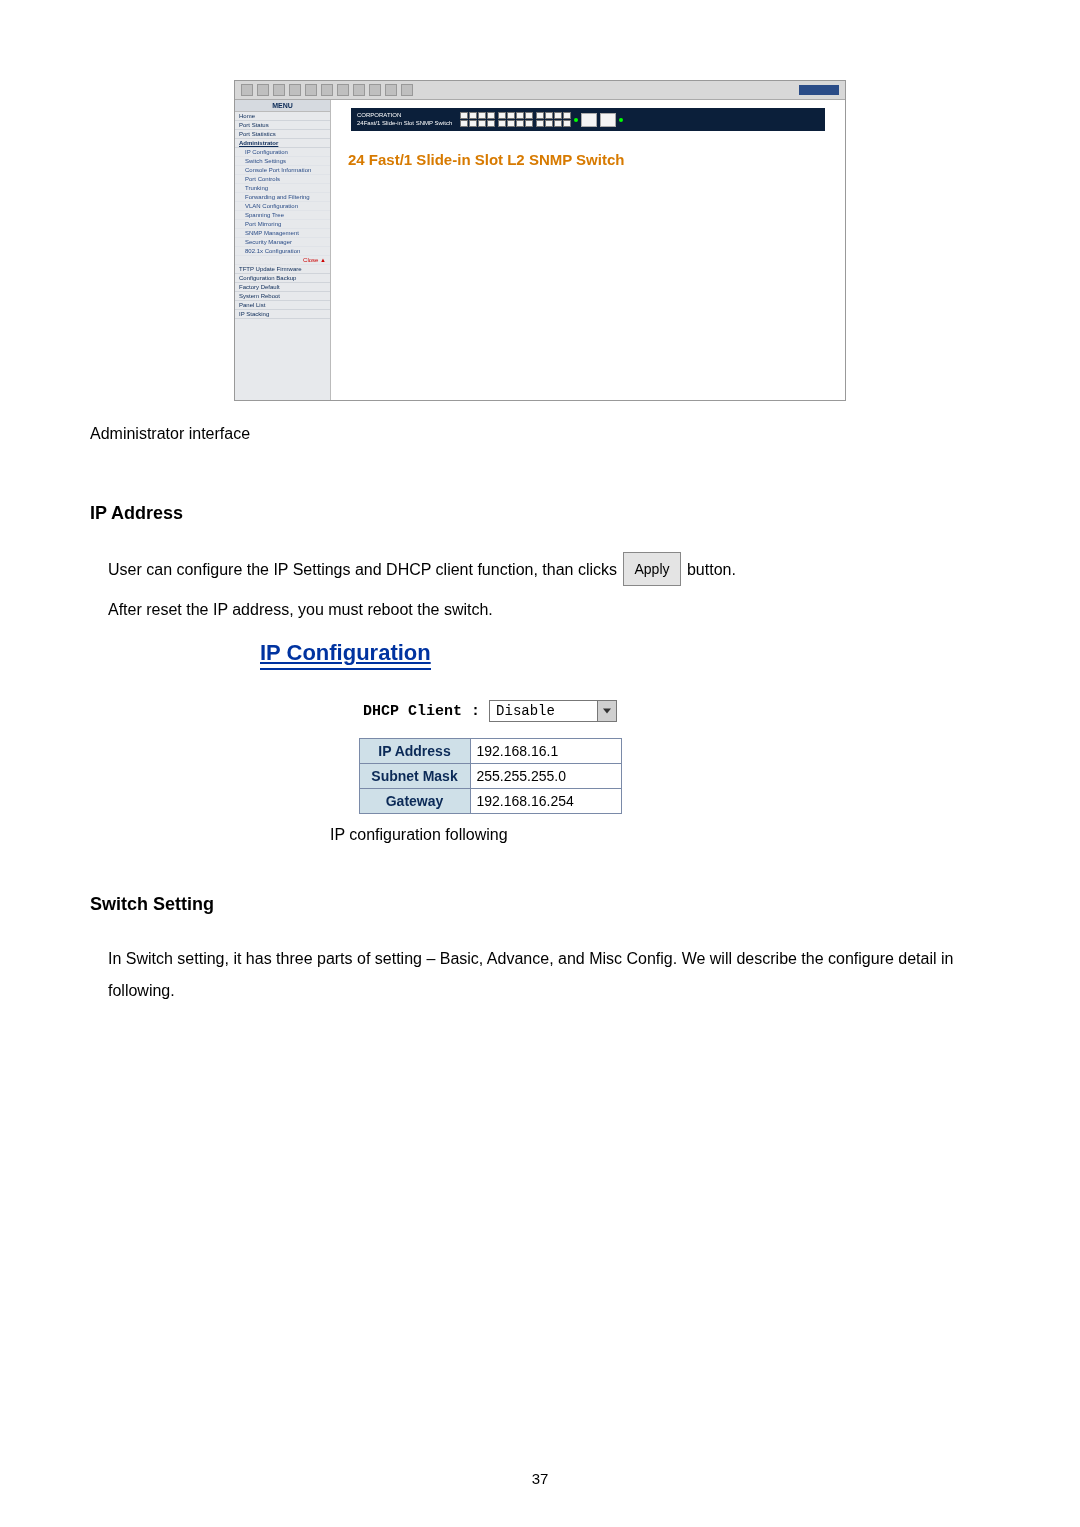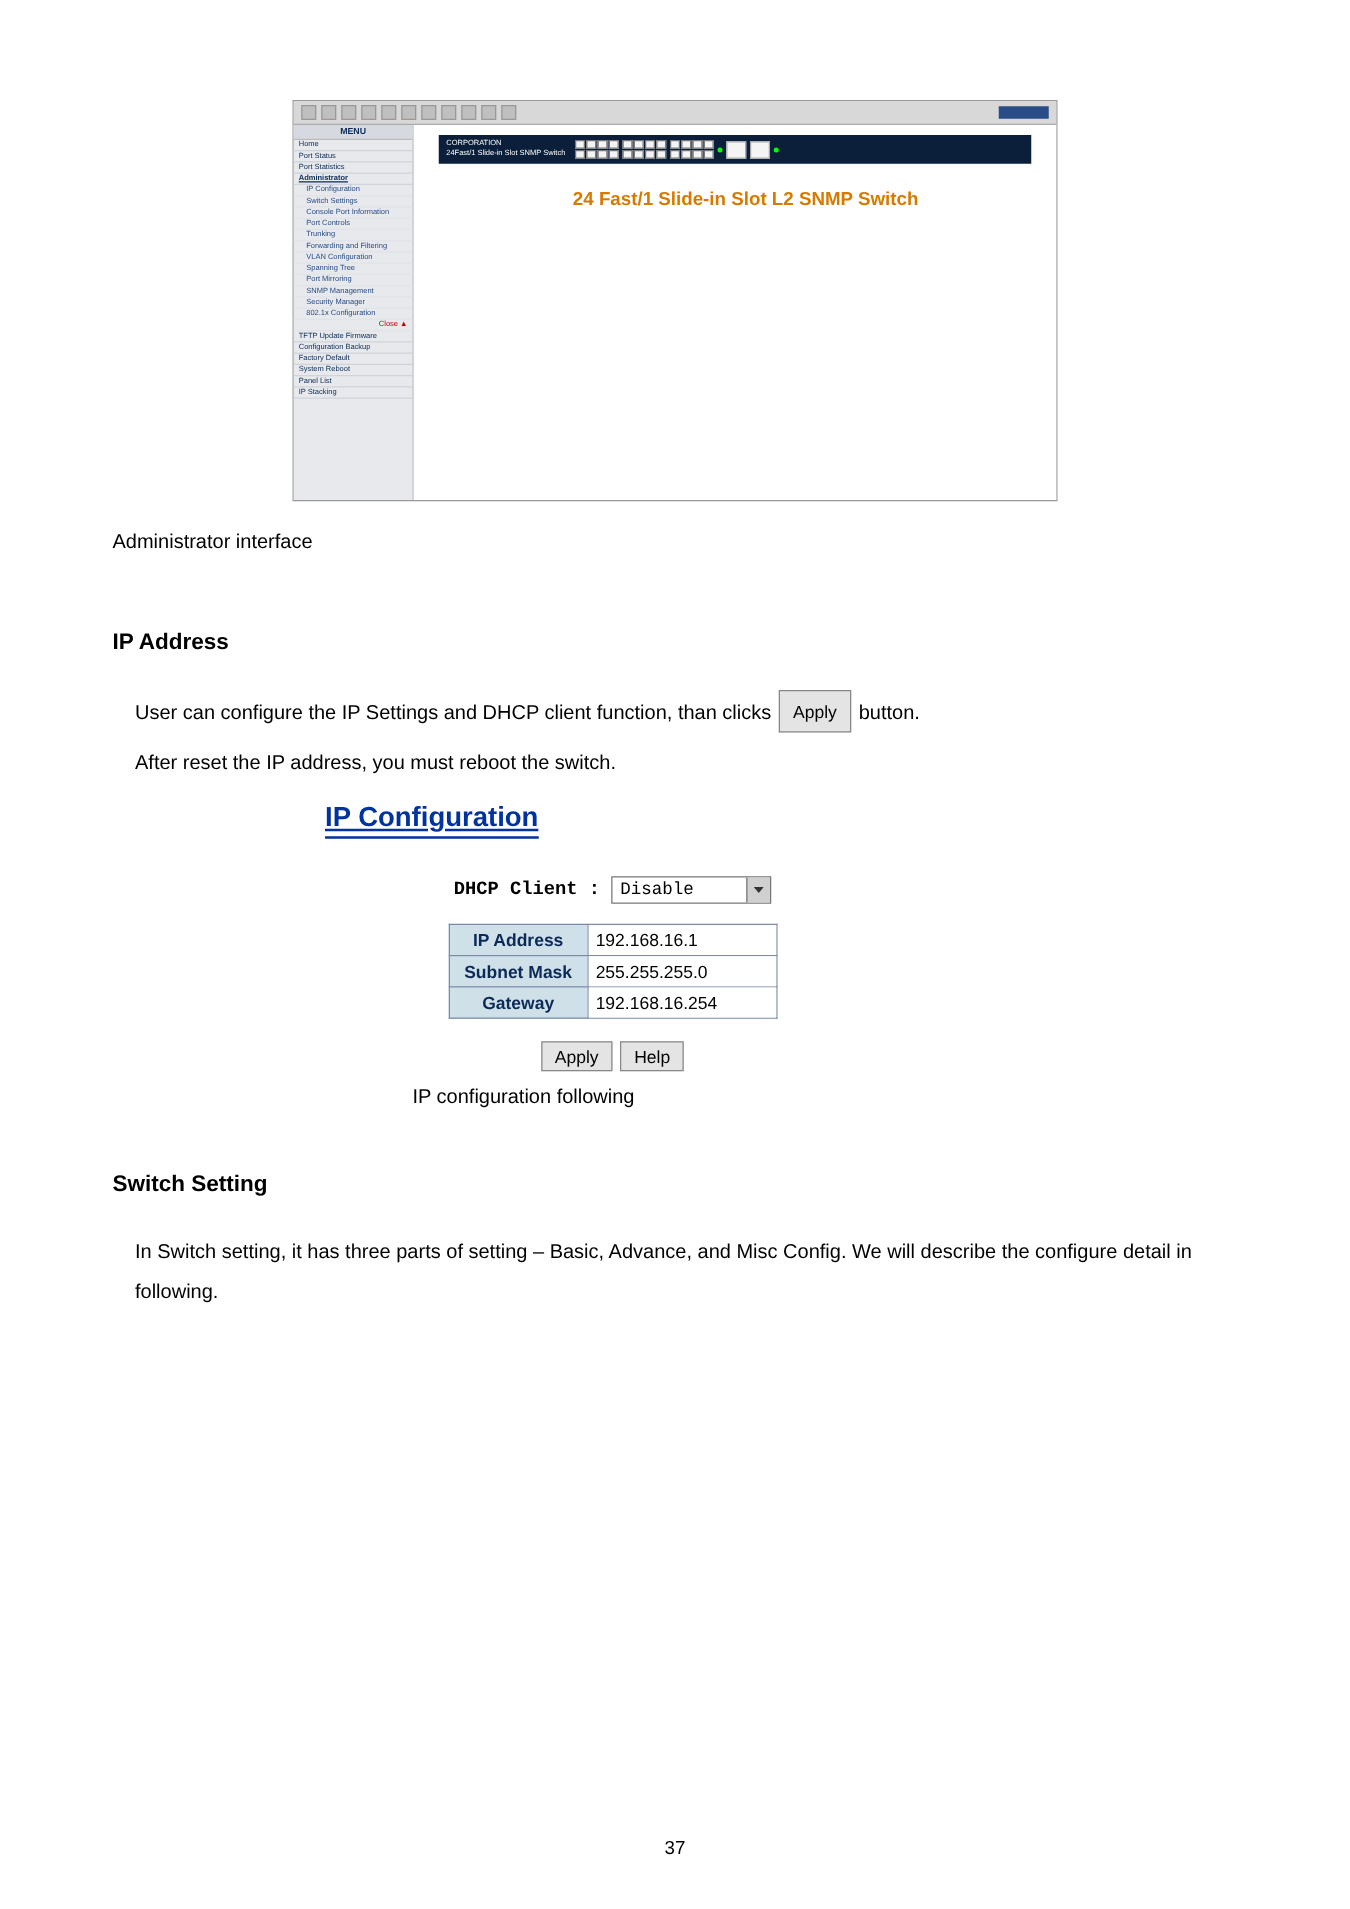--- a/index.html
+++ b/index.html
@@ -120,21 +120,20 @@
   }
   .led { width:4px; height:4px; border-radius:50%; background:#0f0; }
   .welcome {
     text-align: center;
     color: #d77a00;
     font-weight: bold;
     font-size: 17px;
     margin-top: 30px;
   }
   .product-line {
-    text-align: center;
     color: #d77a00;
     font-weight: bold;
     font-size: 15px;
     margin-top: 20px;
     padding-left: 17px;
   }
   .caption {
     text-align: left;
     font-size: 16px;
     margin: 24px 0 60px 0;
@@ -380,24 +379,20 @@
         <td class="lbl">Subnet Mask</td>
         <td class="valcell"><input value="255.255.255.0" style=""></td>
       </tr>
       <tr>
         <td class="lbl">Gateway</td>
         <td class="valcell"><input value="192.168.16.254" style=""></td>
       </tr>
     </tbody>
       </table>
 
-    <div class="btn-row">
-      <button class="std-btn">Apply</button>
-      <button class="std-btn">Help</button>
-    </div>
   </div>
 
   <div class="caption" style="text-align:left; margin:12px 0 50px 240px;">IP configuration following</div>
 
   <h3 class="section">Switch Setting</h3>
 
   <p class="body">In Switch setting, it has three parts of setting – Basic, Advance, and Misc Config. We will describe the configure detail in following.</p>
 
   <div class="page-num">37</div>
 </div>

